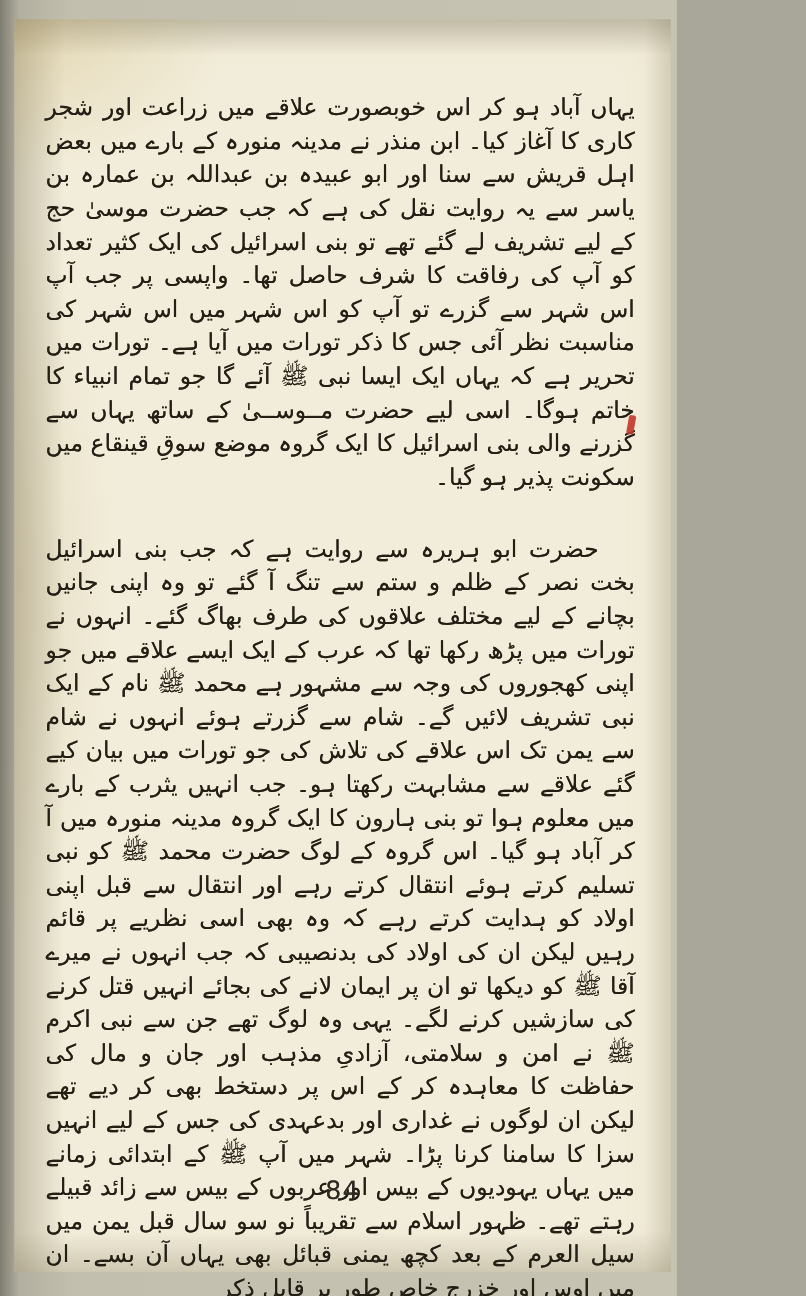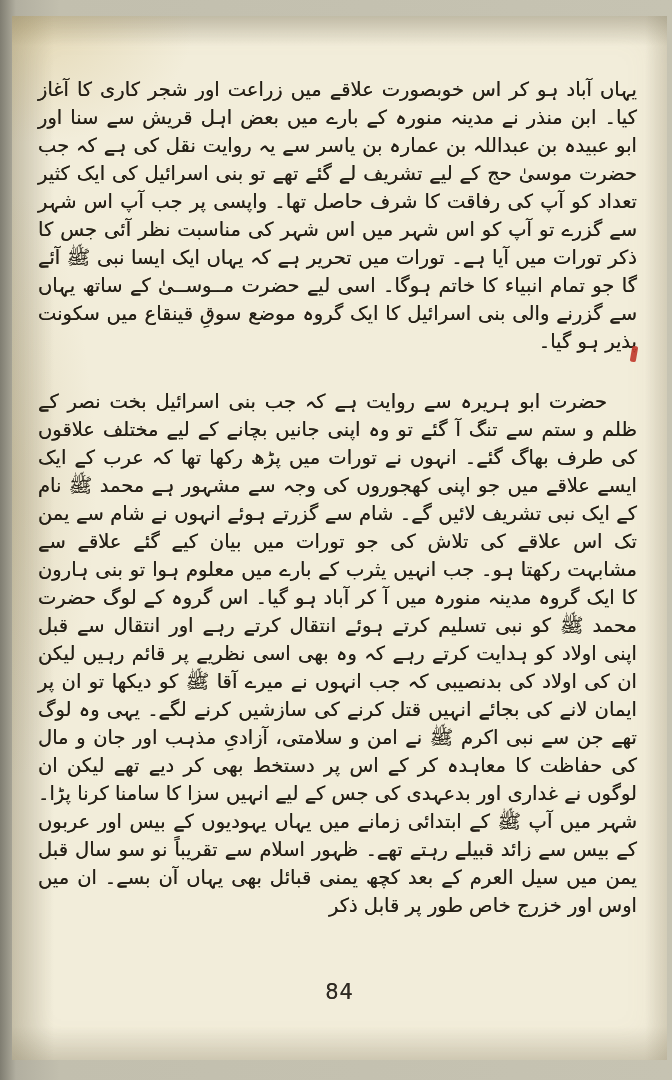--- a/index.html
+++ b/index.html
@@ -6,21 +6,21 @@
     margin: 0;
     padding: 0;
     width: 672px;
     height: 1080px;
     font-family: "DejaVu Sans", sans-serif;
     background: #a9a79a;
     overflow: hidden;
   }
   .scan {
     position: relative;
-    width: 672px;
+    width: 564px;
     height: 1080px;
     background:
       linear-gradient(90deg, #7f7d71 0px, #b2afa0 16px, #c2bfae 60px, #c6c3b2 100%),
       #b5b2a2;
   }
   .page {
     position: absolute;
     top: 16px;
     left: 12px;
     right: 5px;

